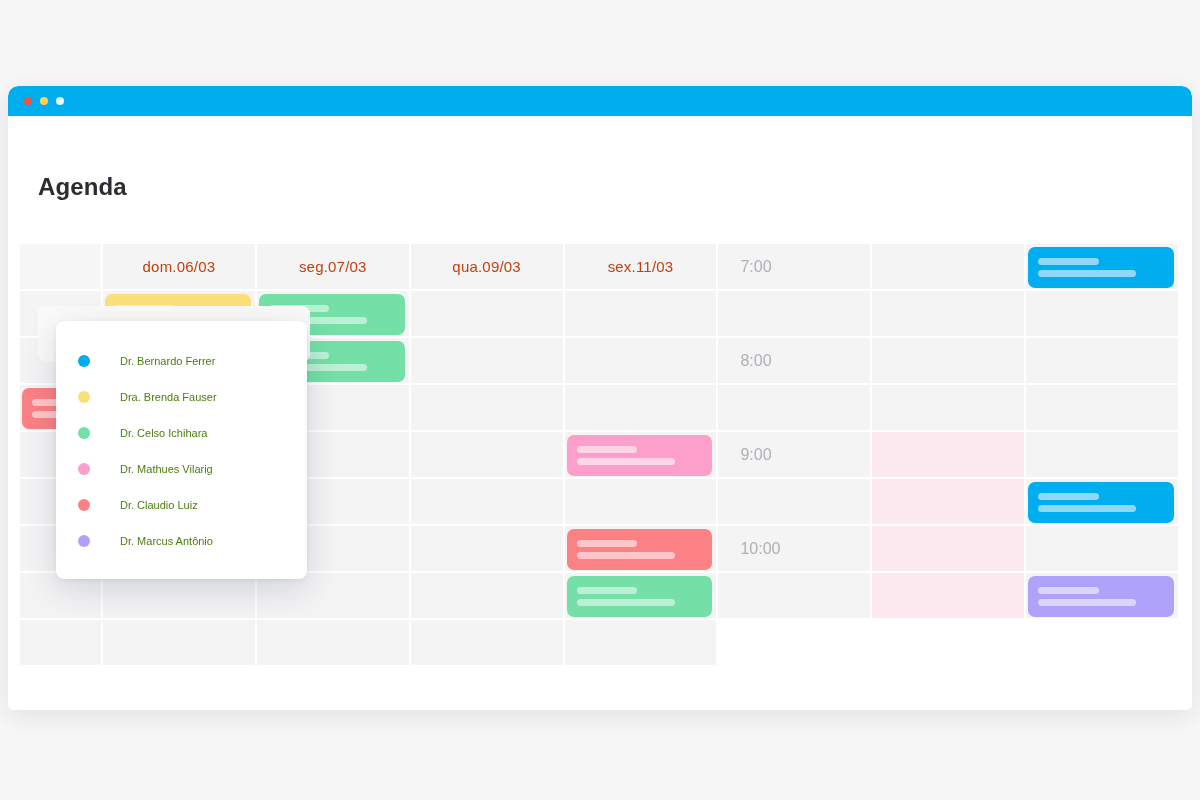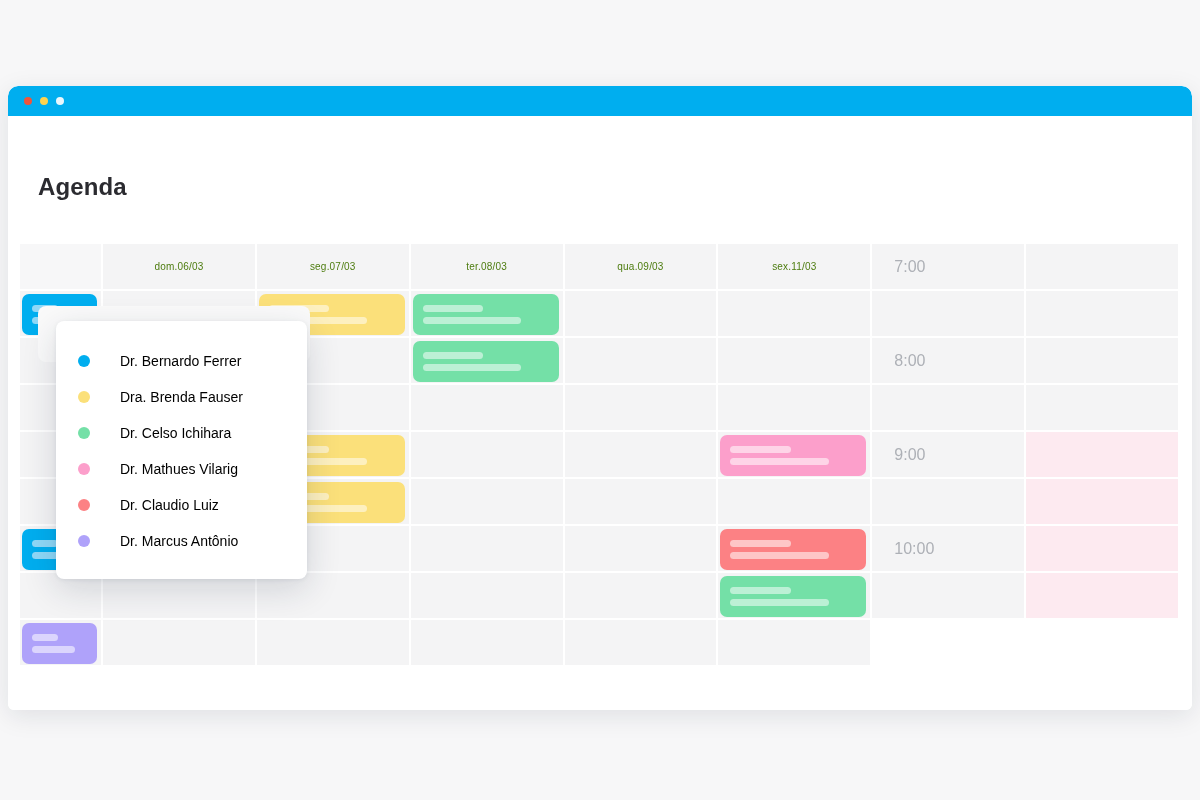--- a/index.html
+++ b/index.html
@@ -77,22 +77,22 @@
     background: #ffffff;
   }
 
   .hdr {
     background: #f4f4f5;
     border-right: 2px solid #ffffff;
     border-bottom: 2px solid #ffffff;
     display: flex;
     align-items: center;
     justify-content: center;
-    font-size: 10px;
-    color: #4d7c0f;
+    font-size: 15px;
+    color: #c2410c;
     letter-spacing: .2px;
     height: 47px;
   }
   .hdr.corner { background: #f7f7f8; }
 
   .cell {
     background: #f4f4f5;
     border-right: 2px solid #ffffff;
     border-bottom: 2px solid #ffffff;
     position: relative;
@@ -160,22 +160,22 @@
     height: 36px;
     padding: 0 0 0 22px;
   }
   .legend-dot {
     width: 12px; height: 12px;
     border-radius: 50%;
     flex: 0 0 12px;
   }
   .legend-label {
     margin-left: 30px;
-    font-size: 14px;
-    color: #000000;
+    font-size: 11px;
+    color: #4d7c0f;
     white-space: nowrap;
   }
 
   
   .ghost-filter {
     position: absolute;
     left: 30px;
     top: 190px;
     width: 272px;
     height: 56px;
@@ -201,21 +201,20 @@
 
       <h1 class="page-title">Agenda</h1>
 
       <div class="ghost-filter"></div>
 
       <div class="calendar">
         <div class="cal-grid" id="cal-grid">
             <div class="hdr corner"></div>
             <div class="hdr">dom.06/03</div>
             <div class="hdr">seg.07/03</div>
-            <div class="hdr">ter.08/03</div>
             <div class="hdr">qua.09/03</div>
             <div class="hdr">sex.11/03</div>
             <div class="cell timecol">7:00</div>
             <div class="cell"></div>
             <div class="cell">
               <div class="ev blue" title="Dr. Bernardo Ferrer">
                 <span class="bar short"></span>
                 <span class="bar long"></span>
               </div>
             </div>

